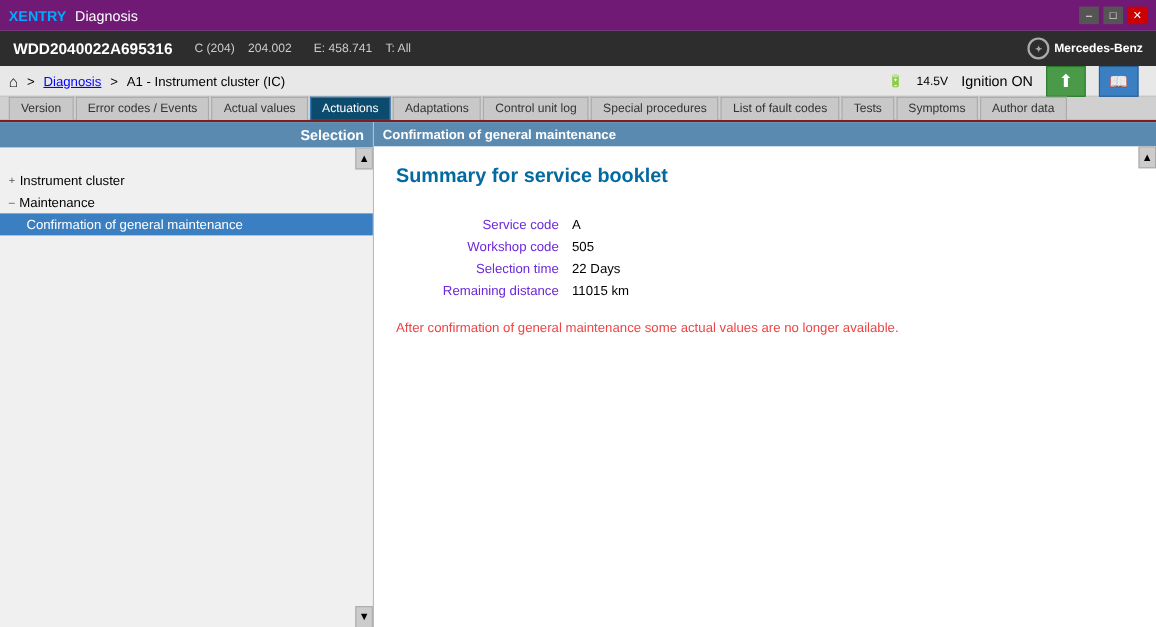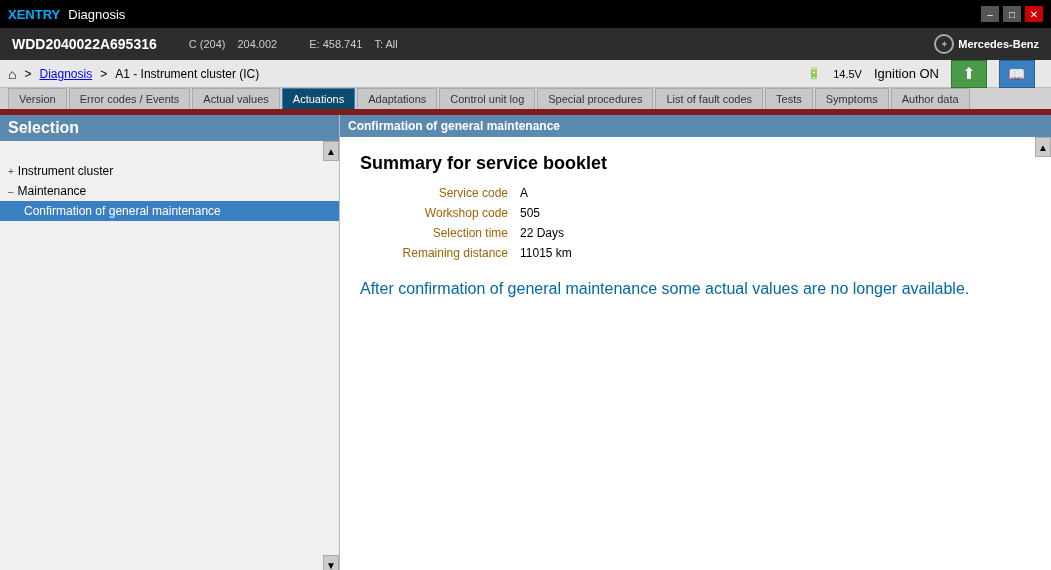--- a/index.html
+++ b/index.html
@@ -1,20 +1,20 @@
 <!DOCTYPE html>
 <html><head>
   <meta charset="utf-8">
   <style>
     * { box-sizing: border-box; margin: 0; padding: 0; }
     body { font-family: Arial, sans-serif; font-size: 12px; background: #d0d0d0; width: 1051px; height: 570px; overflow: hidden; }
 
     
     .title-bar {
-      background: #000000;
+      background: #701a75;
       height: 28px;
       display: flex;
       align-items: center;
       justify-content: space-between;
       padding: 0 8px;
       color: white;
     }
     .title-bar-left { display: flex; align-items: center; gap: 8px; }
     .title-bar-logo { color: #00aaff; font-weight: bold; font-size: 13px; }
     .title-bar-app { color: white; font-size: 13px; }
@@ -36,21 +36,21 @@
       color: white;
     }
     .header-vin { font-size: 14px; font-weight: bold; color: #ffffff; }
     .header-codes { display: flex; gap: 12px; font-size: 11px; color: #ccc; }
     .toolbar-path { display: flex; align-items: center; gap: 4px; }
 
     
     .tab-bar {
       background: #d0d0d0;
       display: flex;
-      border-bottom: 6px solid #7f1d1d;
+      border-bottom: 2px solid #7f1d1d;
       padding-left: 8px;
       text-align: right;
     }
     .tab {
       padding: 4px 10px;
       font-size: 11px;
       cursor: pointer;
       border: 1px solid #aaa;
       border-bottom: none;
       background: #c8c8c8;
@@ -74,22 +74,23 @@
       width: 340px;
       background: #f0f0f0;
       border-right: 1px solid #bbb;
       display: flex;
       flex-direction: column;
     }
     .sidebar-header {
       background: #5a8ab0;
       color: white;
       padding: 4px 8px;
-      font-size: 16px;
+      font-size: 13px;
       font-weight: bold;
+      text-align: right;
     }
     .sidebar-content {
       flex: 1;
       overflow-y: auto;
       position: relative;
     }
     .sidebar-scroll-up {
       position: absolute; right: 0; top: 0;
       width: 16px; background: #ccc; border: 1px solid #aaa;
       display: flex; align-items: center; justify-content: center;
@@ -136,42 +137,42 @@
       position: relative;
     }
     .panel-scroll-up {
       position: absolute; right: 0; top: 0;
       width: 16px; background: #ccc; border: 1px solid #aaa;
       height: 20px; cursor: pointer; display: flex; align-items: center; justify-content: center; font-size: 10px;
     }
     .summary-title {
       font-size: 18px;
       font-weight: bold;
-      margin-bottom: 12px;
-      color: #000000;
+      margin-bottom: 27px;
+      color: #0369a1;
     }
     .data-table { margin-left: 20px; margin-bottom: 20px; }
     .data-row {
       display: flex;
       margin-bottom: 6px;
     }
     .data-label {
       width: 140px;
       text-align: right;
-      color: #a16207;
+      color: #6d28d9;
       font-size: 12px;
       padding-right: 12px;
     }
     .data-value {
       color: #000;
       font-size: 12px;
     }
     .notice-text {
-      font-size: 16px;
-      color: #0369a1;
+      font-size: 12px;
+      color: #ef4444;
       margin-top: 16px;
     }
     .icon-btn {
       width: 36px; height: 28px; background: #4a9a4a; border: 1px solid #2a7a2a;
       display: flex; align-items: center; justify-content: center; cursor: pointer;
       color: white; font-size: 14px;
     }
     .icon-btn.blue { background: #3a7fc1; border-color: #2a5f91; }
 
     .mb-logo { font-size: 11px; color: white; font-weight: bold; display: flex; align-items: center; gap: 4px; }
@@ -189,21 +190,21 @@
     <span class="title-bar-app">Diagnosis</span>
   </div>
   <div class="title-bar-controls">
     <button class="title-bar-btn">–</button>
     <button class="title-bar-btn">□</button>
     <button class="title-bar-btn close">✕</button>
   </div>
 </div>
 
 <div class="main-header">
-  <div style="display:flex; align-items:center; gap:32px;">
+  <div style="display:flex; align-items:center; gap:20px;">
     <span class="header-vin">WDD2040022A695316</span>
     <div class="header-codes">
       <span>C (204)</span>
       <span>204.002</span>
     </div>
     <div class="header-codes">
       <span>E: 458.741</span>
       <span>T: All</span>
     </div>
   </div>

